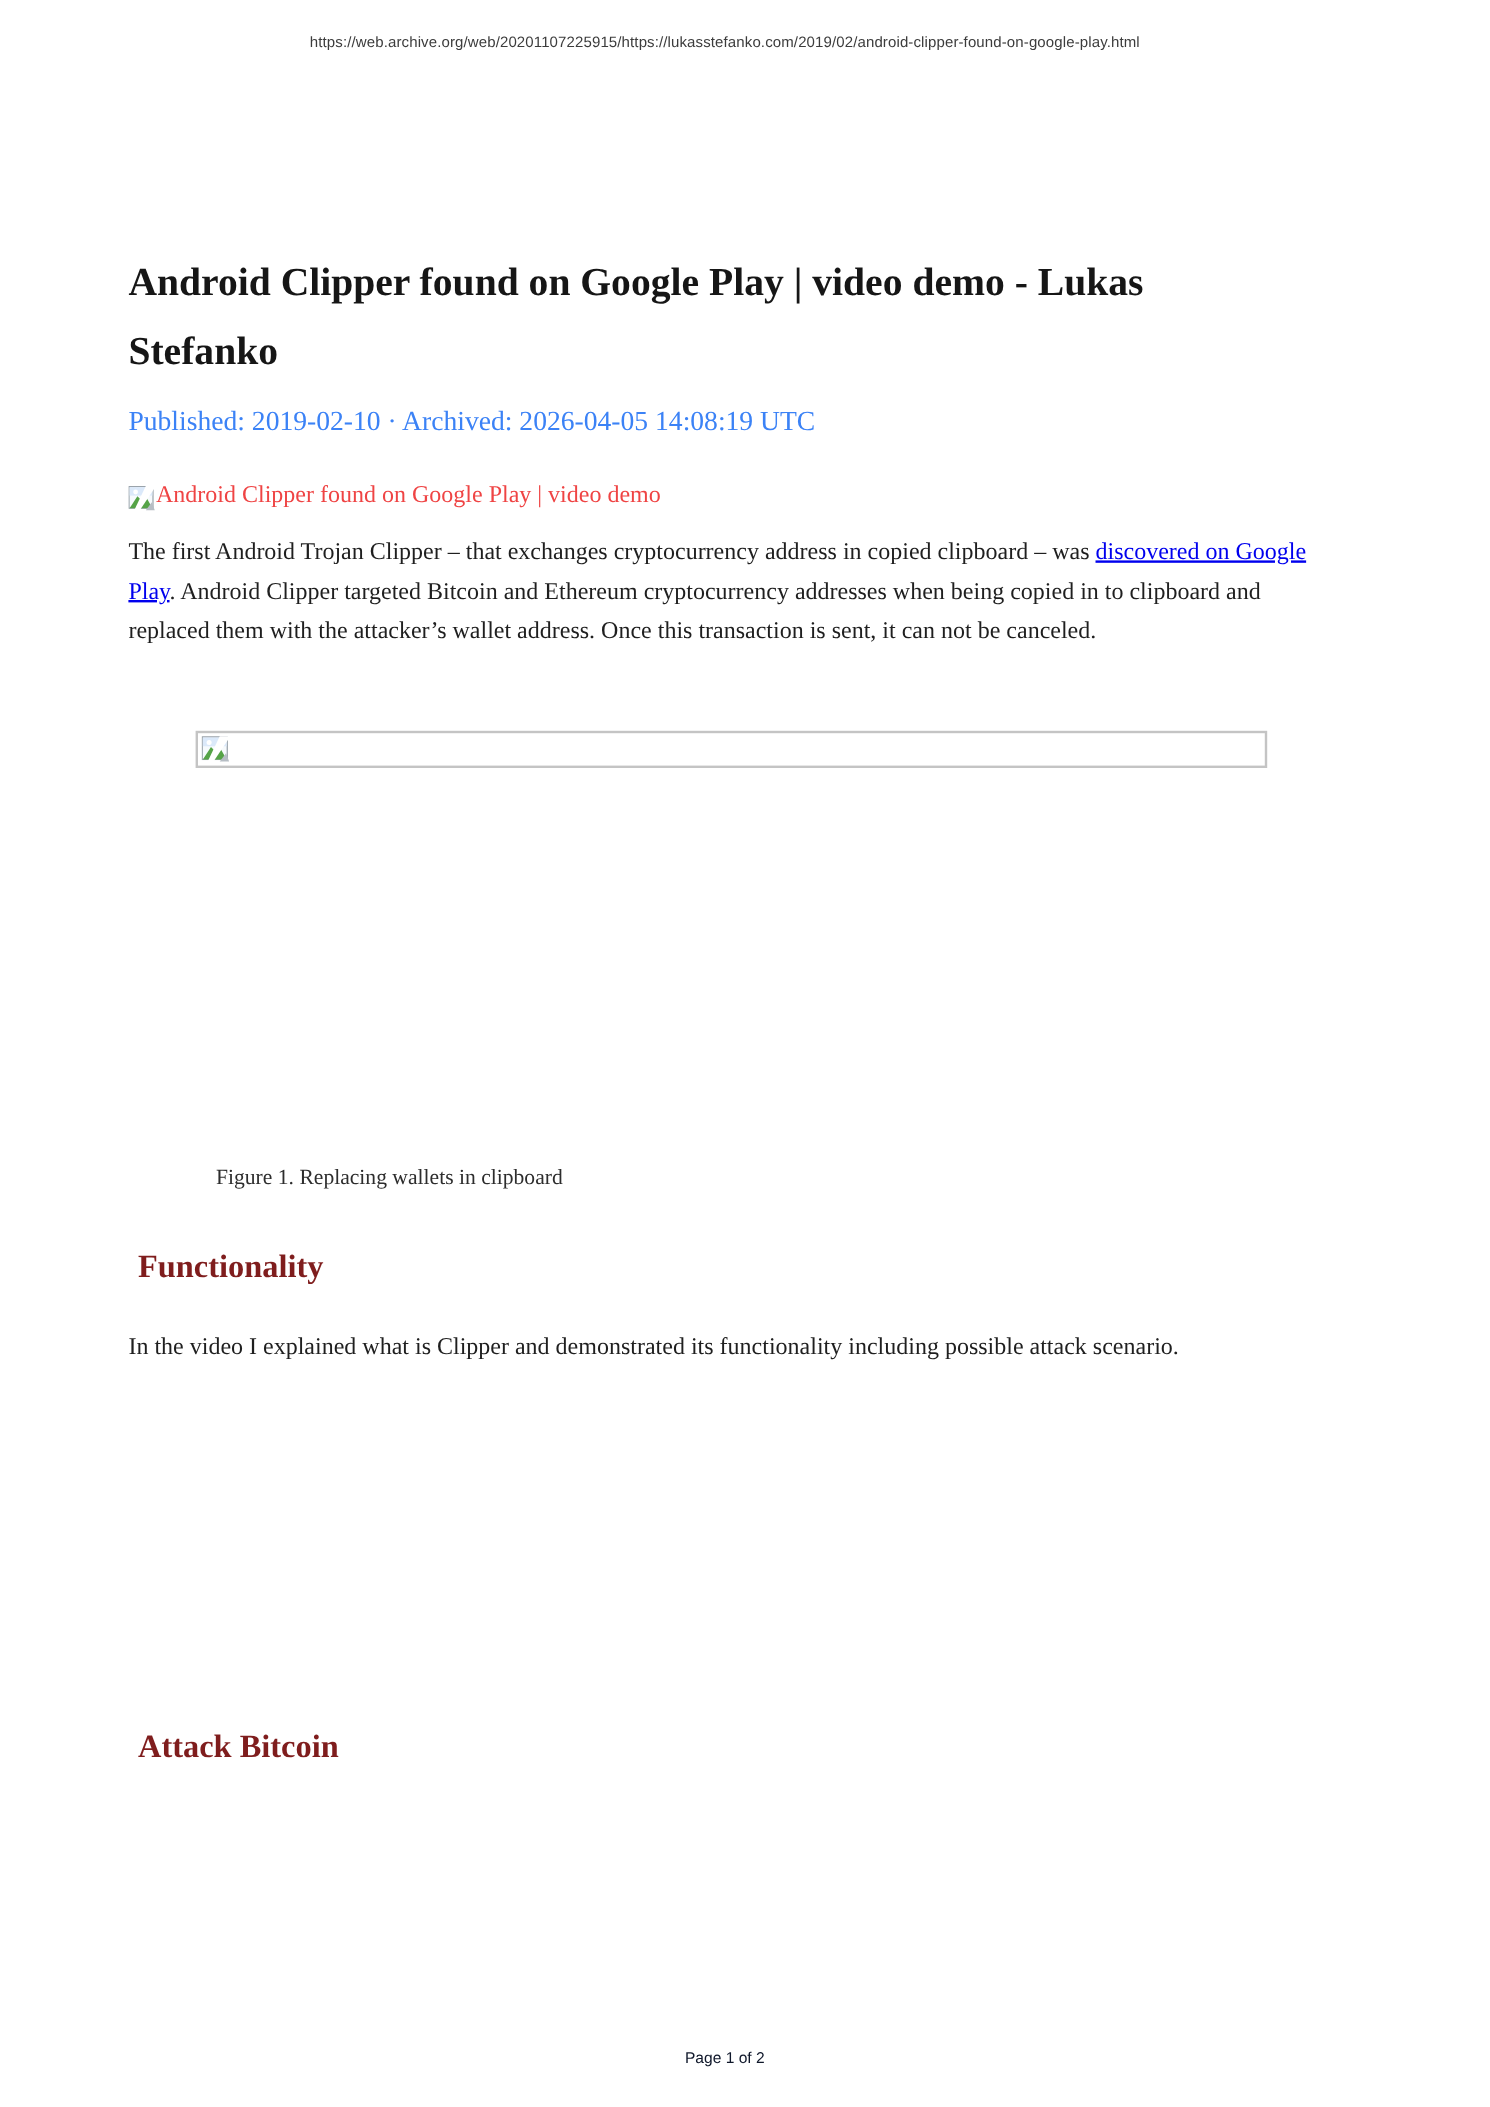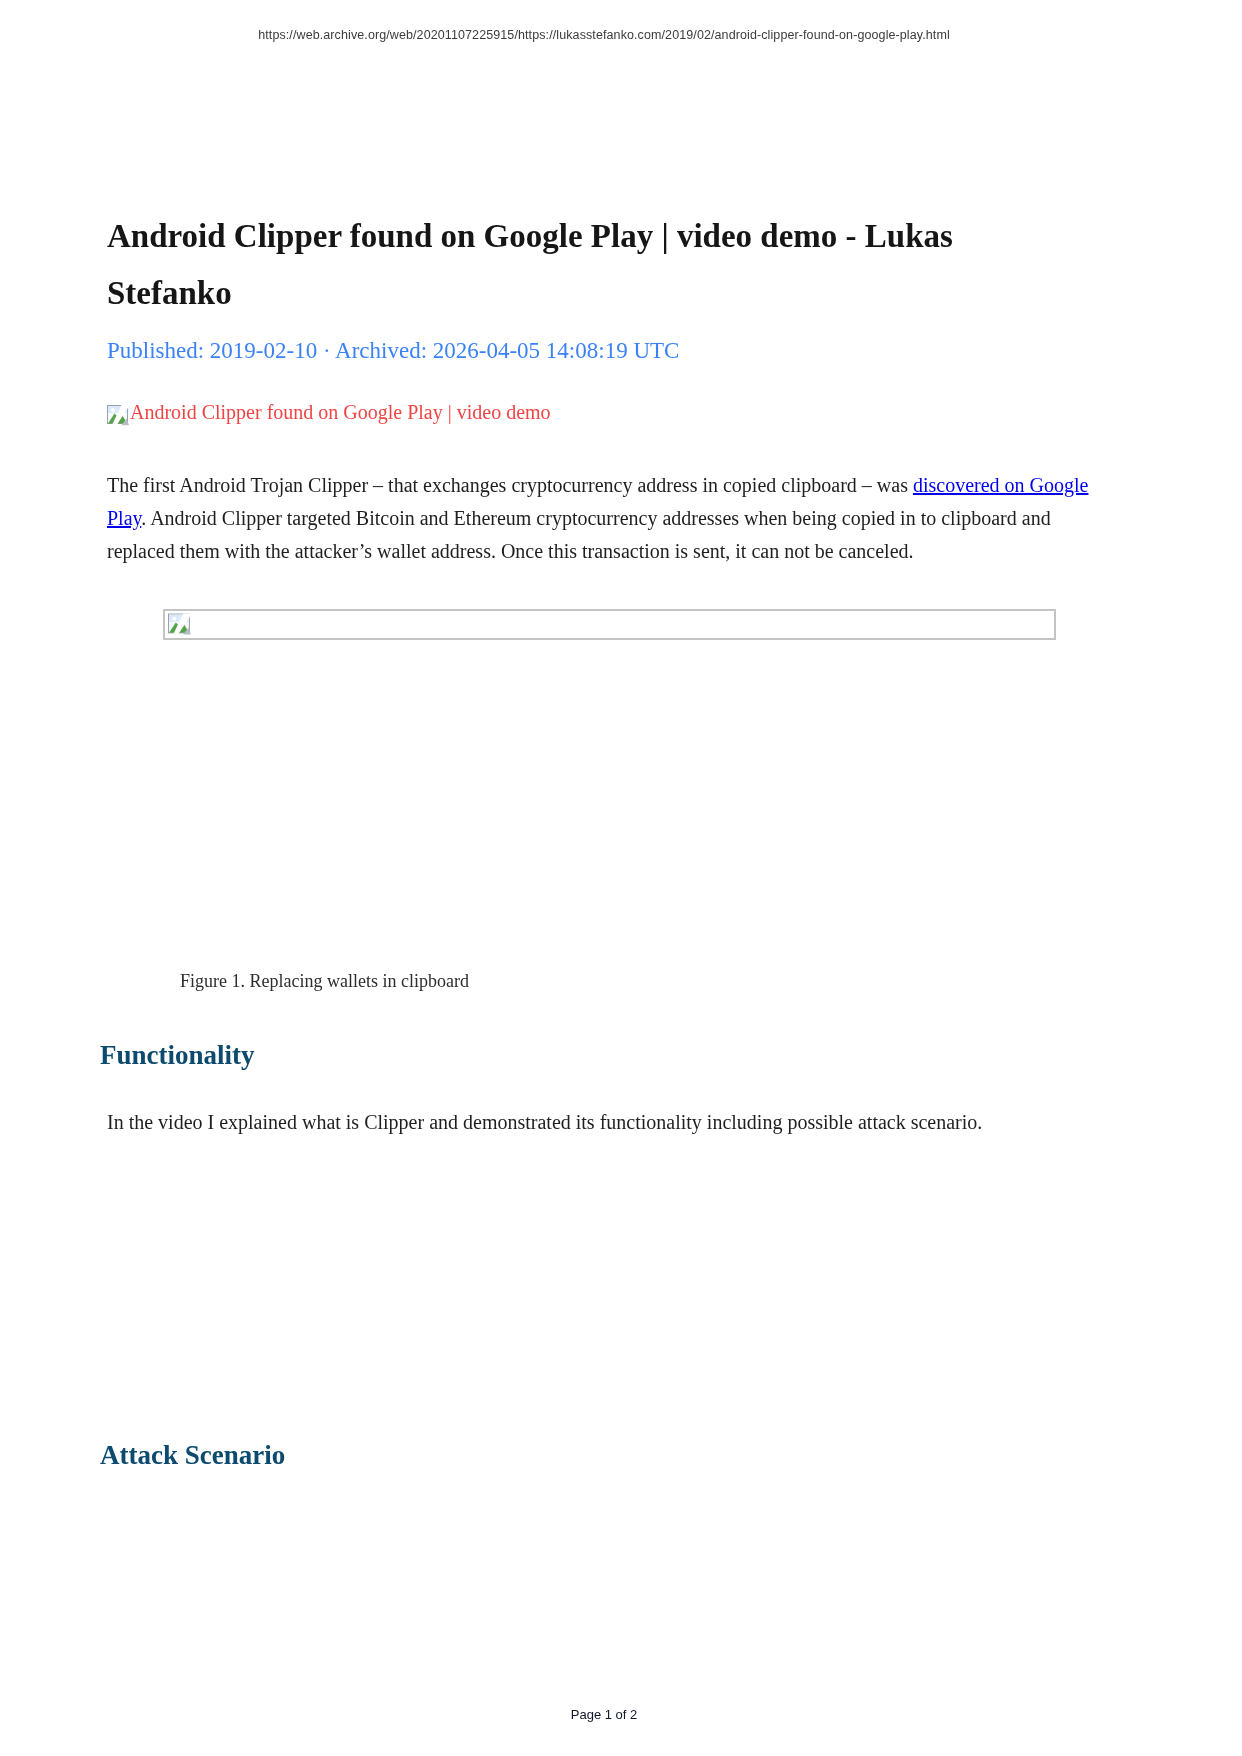--- a/index.html
+++ b/index.html
@@ -50,21 +50,20 @@
     align-items: flex-end;
   }
   .hero-alt-line svg { margin-top: 3px; flex: 0 0 auto; }
   .intro-paragraph {
     position: absolute;
     top: 444px; left: 107px;
     width: 1010px;
     font-size: 20px;
     line-height: 33px;
     color: #1f1f1f;
-    margin-top: 25px;
   }
   a.text-link {
     color: #0000ee;
     text-decoration: underline;
     cursor: pointer;
   }
   .figure-placeholder {
     position: absolute;
     top: 609px; left: 163px;
     width: 893px; height: 31px;
@@ -73,24 +72,24 @@
   }
   .figure-placeholder svg { position: absolute; top: 2px; left: 3px; }
   .figure-caption {
     position: absolute;
     top: 971px; left: 180px;
     font-size: 18px;
     color: #2d2d2d;
   }
   h2.section-heading {
     position: absolute;
-    left: 100px;
+    left: 115px;
     font-size: 27px;
     font-weight: bold;
-    color: #0c4a6e;
+    color: #7f1d1d;
   }
   h2.functionality-heading { top: 1040px; }
   h2.attack-heading { top: 1440px; }
   .functionality-paragraph {
     position: absolute;
     top: 1106px; left: 107px;
     width: 1010px;
     font-size: 20px;
     line-height: 33px;
     color: #1f1f1f;
@@ -174,17 +173,17 @@
     </svg>
   </div>
 
   <div class="figure-caption">Figure 1. Replacing wallets in clipboard</div>
 
   <h2 class="section-heading functionality-heading">Functionality</h2>
 
   <p class="functionality-paragraph">In the video I explained what is Clipper and demonstrated its functionality including possible attack scenario.</p>
 
 
-  <h2 class="section-heading attack-heading">Attack Scenario</h2>
+  <h2 class="section-heading attack-heading">Attack Bitcoin</h2>
 
   <div class="page-footer">Page 1 of 2</div>
 
 </div>
 
 </body></html>

